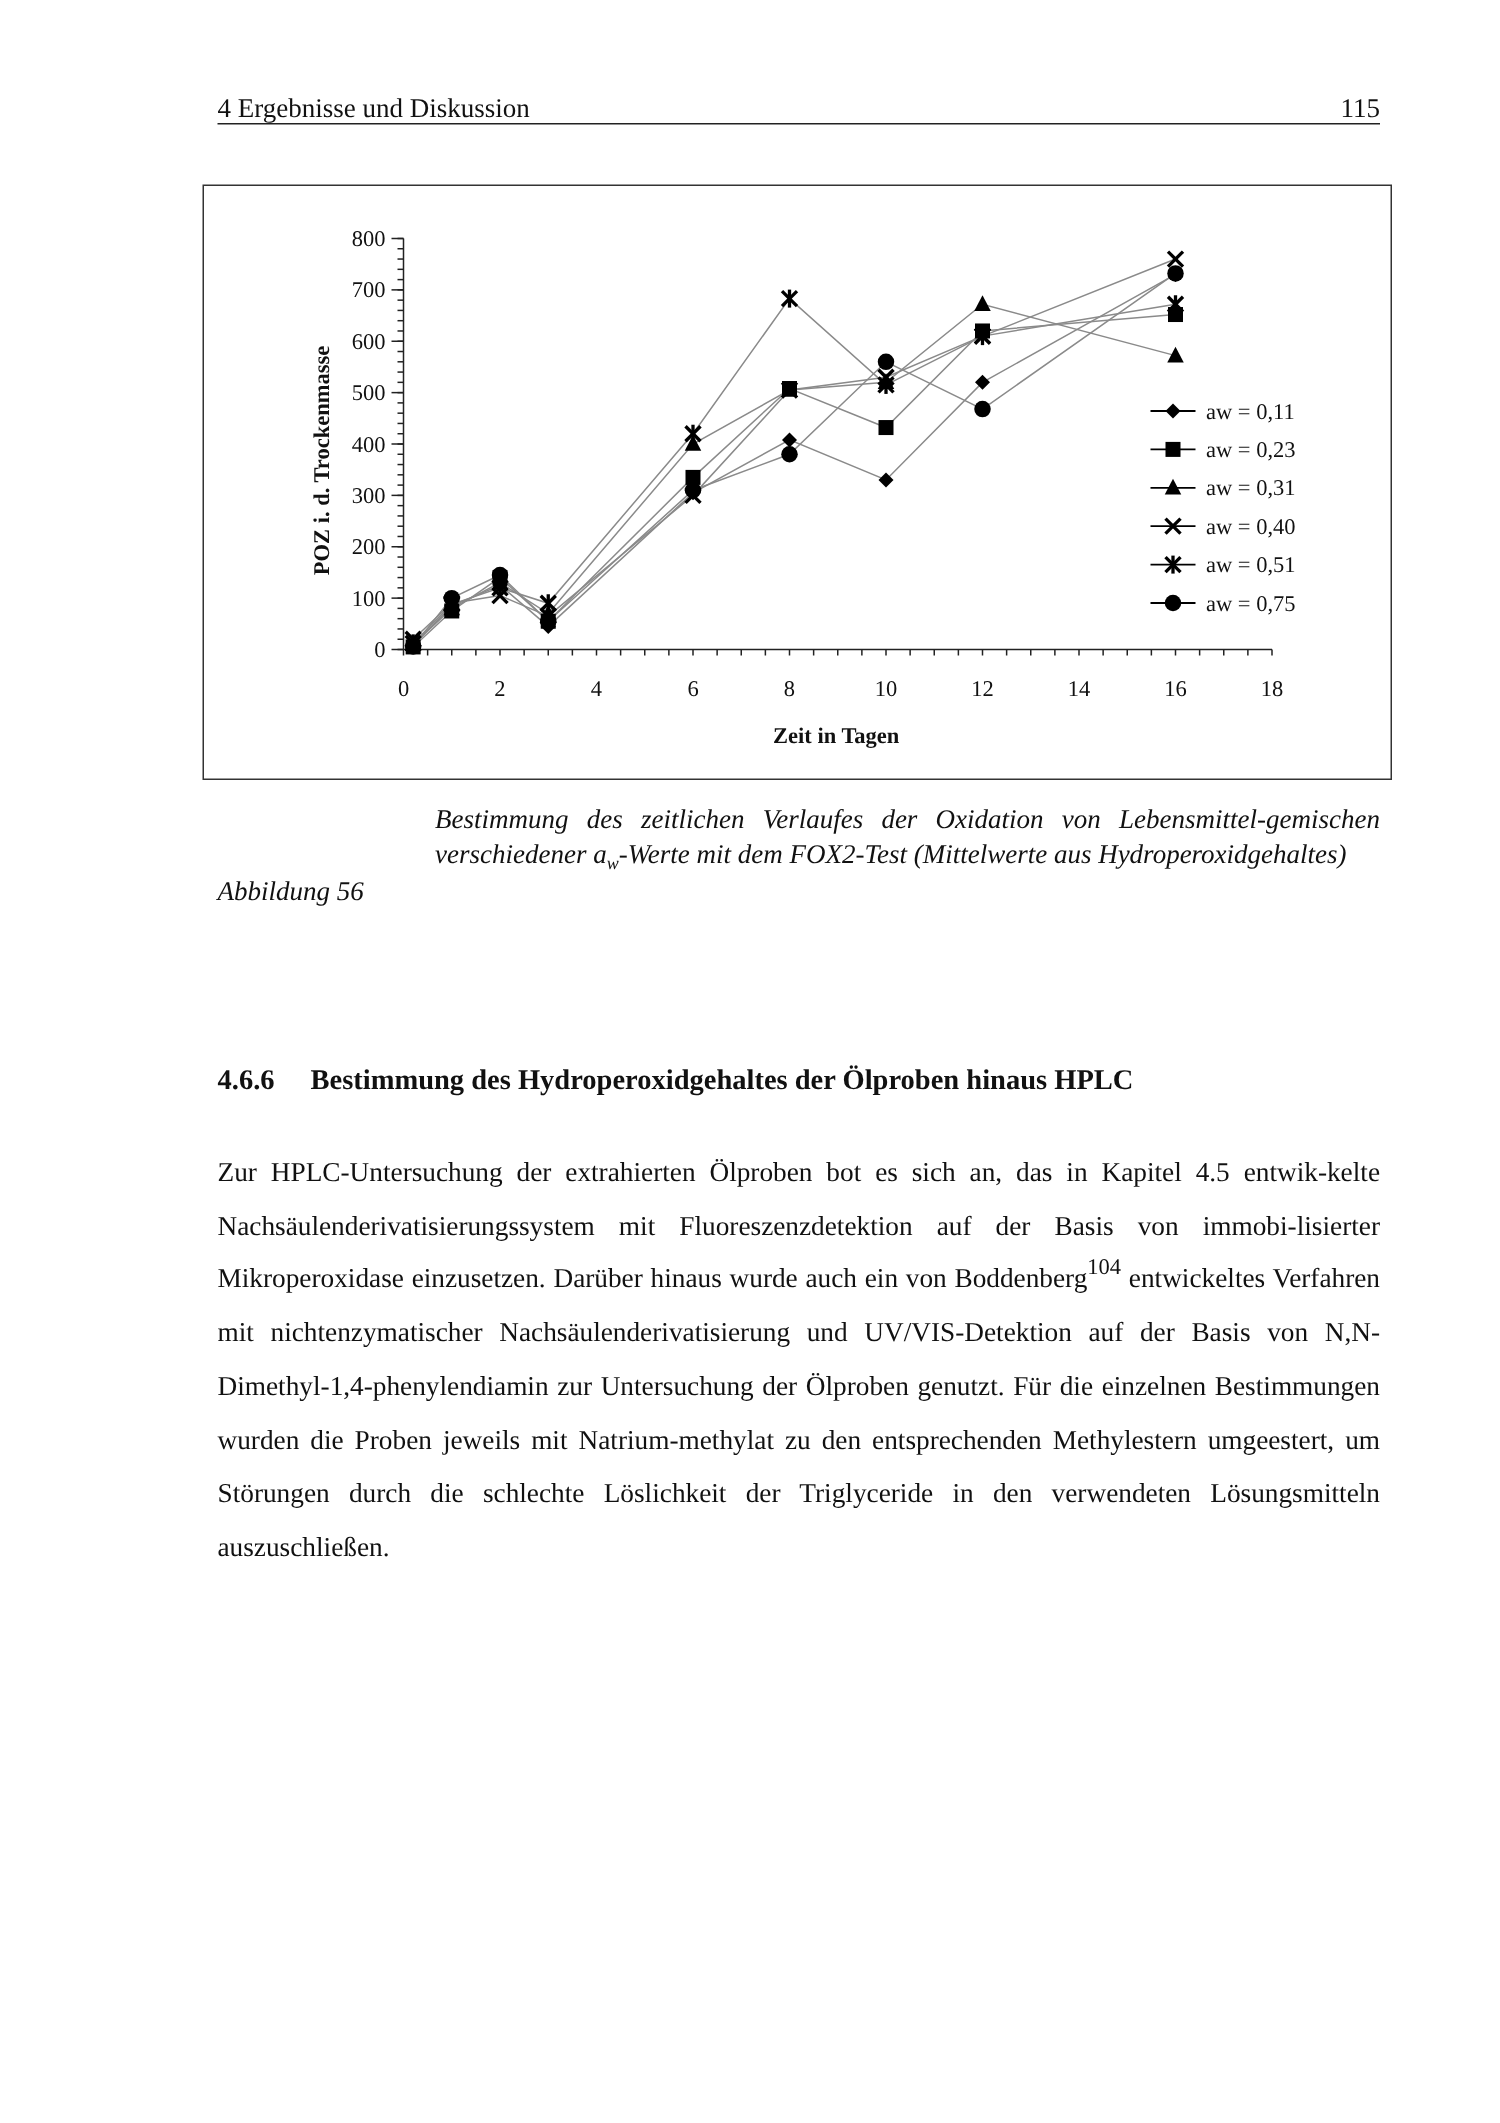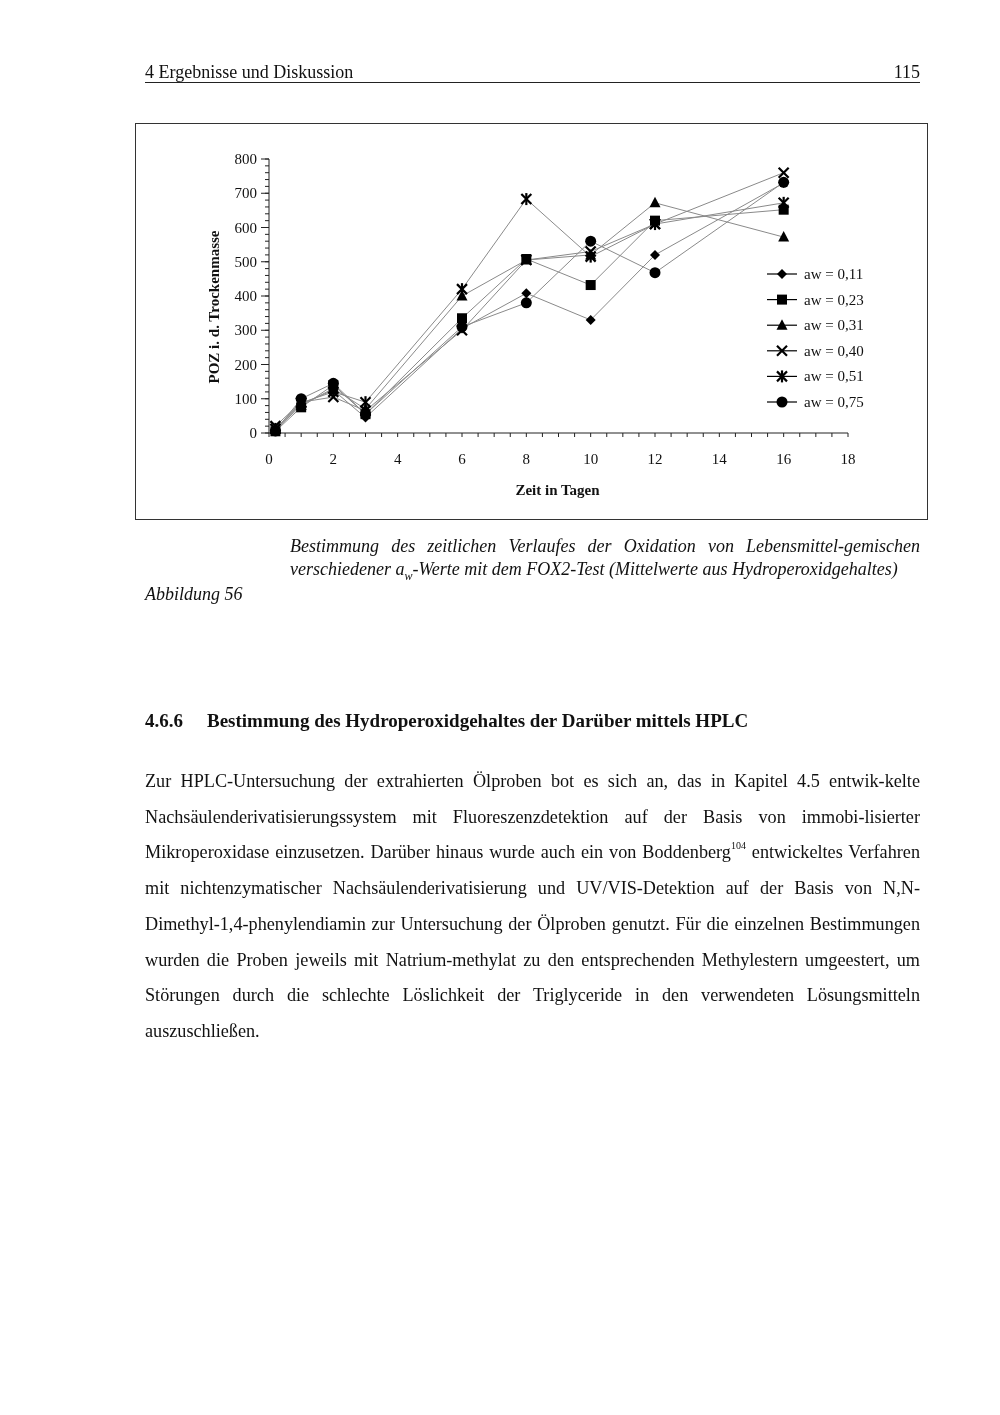--- a/index.html
+++ b/index.html
@@ -9,21 +9,21 @@
   .running-head .pg { position: absolute; right: 0; top: 2px; text-align: right; }
   .figure-frame { position: absolute; left: 135px; top: 123px; width: 793px; height: 397px; border: 1.5px solid #333; box-sizing: border-box; }
   .figure-frame svg { position: absolute; left: -135px; top: -123px; }
   .caption { position: absolute; left: 145px; top: 535px; width: 775px; font-style: italic; font-size: 18px; line-height: 23px; }
   .caption .label { position: absolute; left: 0; top: 0; margin-top: 48px; }
   .caption .text { position: absolute; left: 145px; top: 0; width: 630px; text-align: justify; text-align-last: left; }
   .section-heading { position: absolute; left: 145px; top: 710px; font-weight: bold; font-size: 19px; }
   .section-heading .num { display: inline-block; width: 62px; }
   .body-text { position: absolute; left: 145px; top: 764px; width: 775px; font-size: 18.2px; line-height: 35.7px; text-align: justify; }
   .body-text p { margin: 0; }
-  .body-text sup { font-size: 10px; line-height: 0; vertical-align: 9px; }
+  .body-text sup { font-size: 15px; line-height: 0; vertical-align: 9px; }
 </style>
 </head>
 <body>
 
 <div class="running-head">
   <span class="chap">4  Ergebnisse und Diskussion</span>
   <span class="pg">115</span>
 </div>
 
 <div class="figure-frame">
@@ -368,18 +368,18 @@
       <text x="803" y="406" font-size="15" font-family="&quot;Liberation Serif&quot;, &quot;DejaVu Serif&quot;, serif" fill="#111">aw = 0,75</text>
     </svg>
 </div>
 
 <div class="caption">
   <span class="label">Abbildung 56</span>
   <div class="text"><span>Bestimmung des zeitlichen Verlaufes der Oxidation von Lebensmittel-gemischen verschiedener a</span><sub style="font-size:12px;">w</sub><span>-Werte mit dem FOX2-Test (Mittelwerte aus Hydroperoxidgehaltes)</span></div>
 </div>
 
 <div class="section-heading">
-  <span class="num">4.6.6</span><span>Bestimmung des Hydroperoxidgehaltes der Darüber mittels HPLC</span>
+  <span class="num">4.6.6</span><span>Bestimmung des Hydroperoxidgehaltes der Ölproben hinaus HPLC</span>
 </div>
 
 <div class="body-text">
   <p><span>Zur HPLC-Untersuchung der extrahierten Ölproben bot es sich an, das in Kapitel 4.5 entwik-kelte Nachsäulenderivatisierungssystem mit Fluoreszenzdetektion auf der Basis von immobi-lisierter Mikroperoxidase einzusetzen. Darüber hinaus wurde auch ein von Boddenberg</span><sup>104</sup><span> entwickeltes Verfahren mit nichtenzymatischer Nachsäulenderivatisierung und UV/VIS-Detektion auf der Basis von N,N-Dimethyl-1,4-phenylendiamin zur Untersuchung der Ölproben genutzt. Für die einzelnen Bestimmungen wurden die Proben jeweils mit Natrium-methylat zu den entsprechenden Methylestern umgeestert, um Störungen durch die schlechte Löslichkeit der Triglyceride in den verwendeten Lösungsmitteln auszuschließen.</span></p>
 </div>
 
 </body></html>

